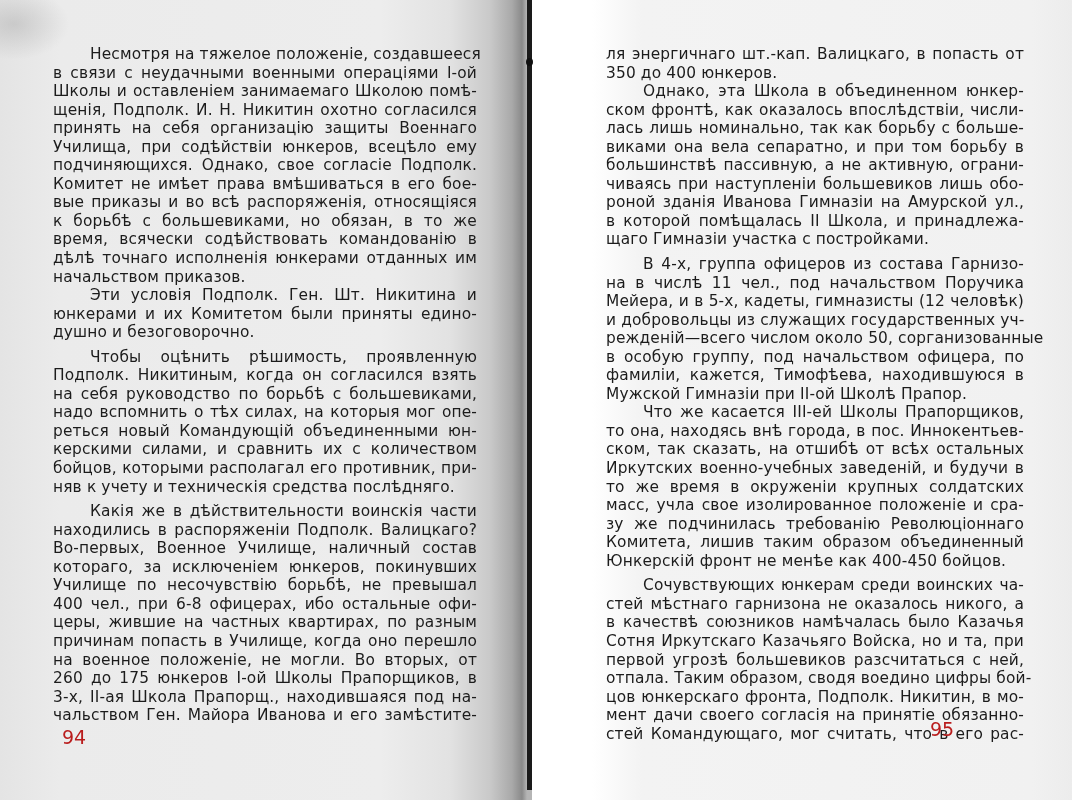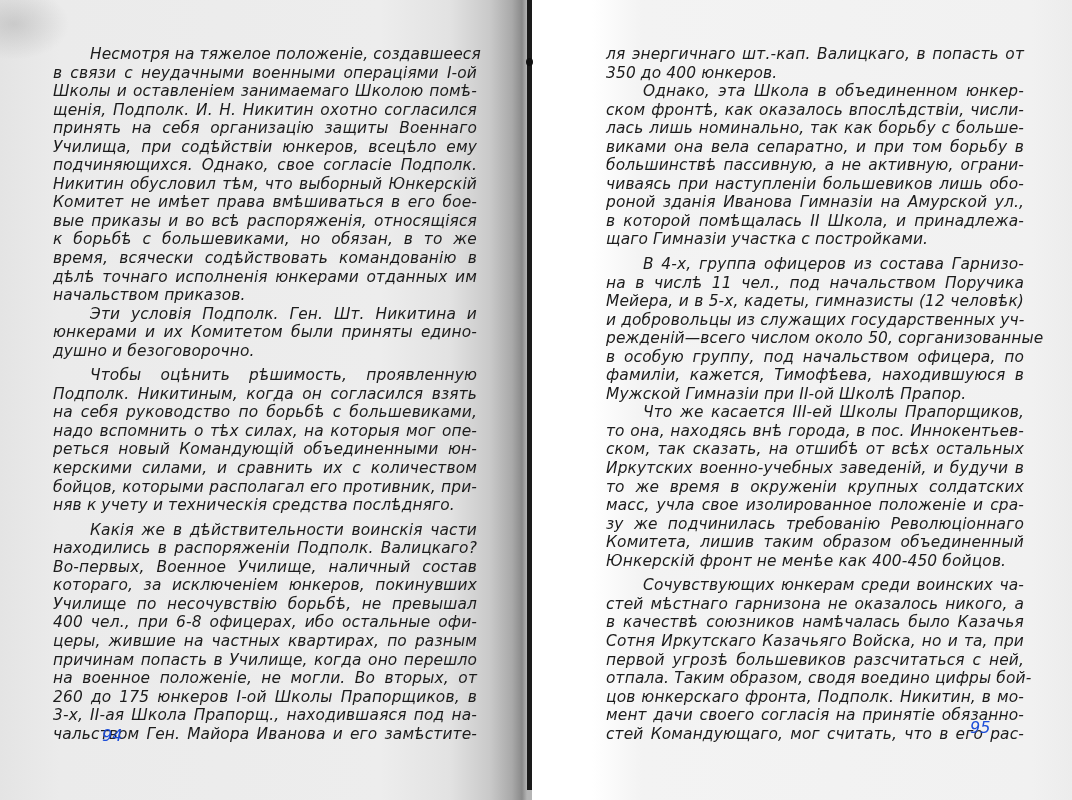--- a/index.html
+++ b/index.html
@@ -2,21 +2,21 @@
 <html><head>
 <meta charset="utf-8">
 <style>
   html, body { margin:0; padding:0; }
   body {
     width:1072px; height:800px; overflow:hidden;
     background:#ffffff;
     font-family:"DejaVu Sans", sans-serif;
     position:relative;
   }
-  .spread { position:absolute; left:0; top:0; width:1072px; height:800px;font-style:italic; }
+  .spread { position:absolute; left:0; top:0; width:1072px; height:800px; }
   .page-left {
     position:absolute; left:0; top:0; width:532px; height:800px;
     background: linear-gradient(to right, #e4e4e4 0px, #ebebeb 60px, #ededed 380px, #e2e2e2 450px, #c9c9c9 490px, #a9a9a9 512px, #8a8a8a 522px, #b5b5b5 527px);
   }
   .page-left::before {
     content:""; position:absolute; left:0; top:0; width:70px; height:60px;
     background: radial-gradient(ellipse at 20% 40%, rgba(150,150,150,0.35), rgba(150,150,150,0) 70%);
   }
   .spine-line {
     position:absolute; left:527px; top:0; width:5px; height:790px;
@@ -41,21 +41,21 @@
   .right-text { left:606px; top:45px; width:418px; }
   .line {
     display:block; white-space:nowrap;
     text-align:justify; text-align-last:justify;
     height:18.55px;
   }
   .line.last { text-align-last:left; }
   .line.indent { padding-left:37px; }
   .gap { display:block; height:6px; }
   .page-num {
-    position:absolute; font-size:16px; color:#1d4ed8;margin-left:40px;
+    position:absolute; font-size:19px; color:#b91c1c;
   }
   .page-num.left { left:62px; top:726px; }
   .page-num.right { left:930px; top:718px; }
 </style>
 </head>
 <body>
 
 <div class="spread">
   <div class="page-left"></div>
   <div class="page-right"></div>
@@ -64,21 +64,20 @@
 
   <div class="text-block left-text">
 
     <span class="line indent">Несмотря на тяжелое положенiе, создавшееся</span>
     <span class="line">в связи с неудачными военными операцiями I-ой</span>
     <span class="line">Школы и оставленiем занимаемаго Школою помѣ-</span>
     <span class="line">щенiя, Подполк. И. Н. Никитин охотно согласился</span>
     <span class="line">принять на себя организацiю защиты Военнаго</span>
     <span class="line">Училища, при содѣйствiи юнкеров, всецѣло ему</span>
     <span class="line">подчиняющихся. Однако, свое согласiе Подполк.</span>
-    <span class="line">Никитин обусловил тѣм, что выборный Юнкерскiй</span>
     <span class="line">Комитет не имѣет права вмѣшиваться в его бое-</span>
     <span class="line">вые приказы и во всѣ распоряженiя, относящiяся</span>
     <span class="line">к борьбѣ с большевиками, но обязан, в то же</span>
     <span class="line">время, всячески содѣйствовать командованiю в</span>
     <span class="line">дѣлѣ точнаго исполненiя юнкерами отданных им</span>
     <span class="line last">начальством приказов.</span>
 
     <span class="line indent">Эти условiя Подполк. Ген. Шт. Никитина и</span>
     <span class="line">юнкерами и их Комитетом были приняты едино-</span>
     <span class="line last">душно и безоговорочно.</span>

